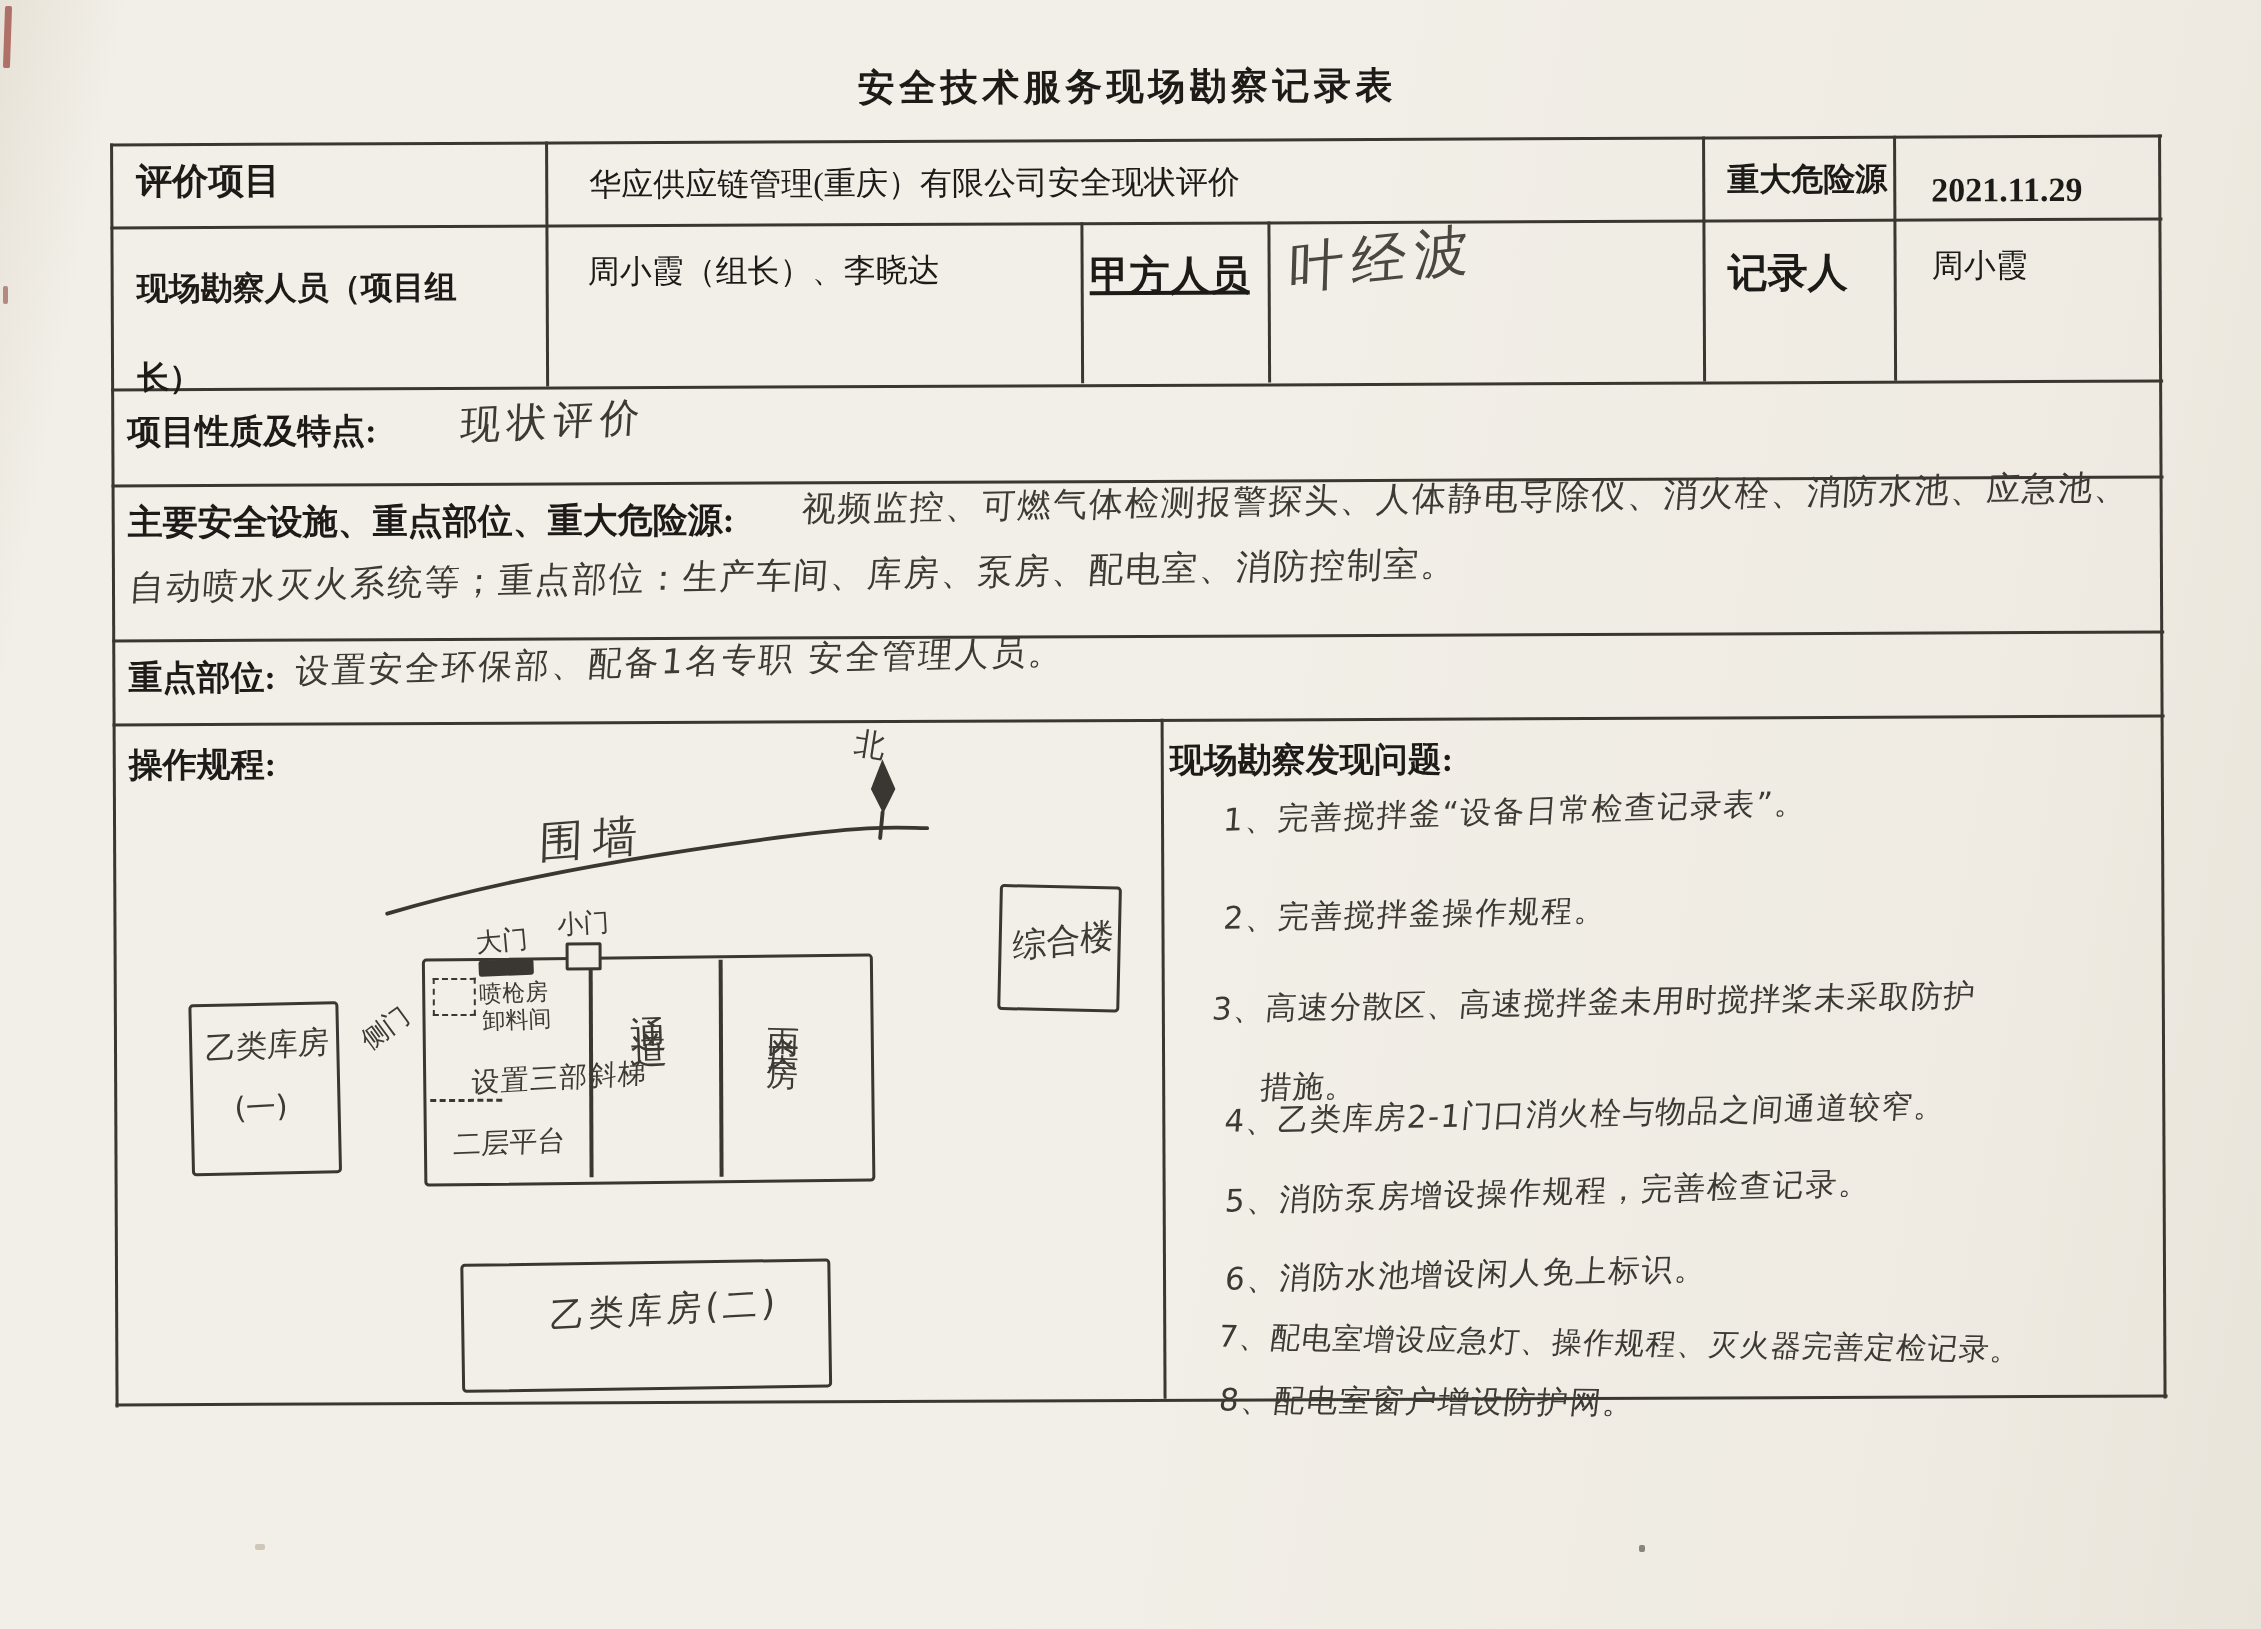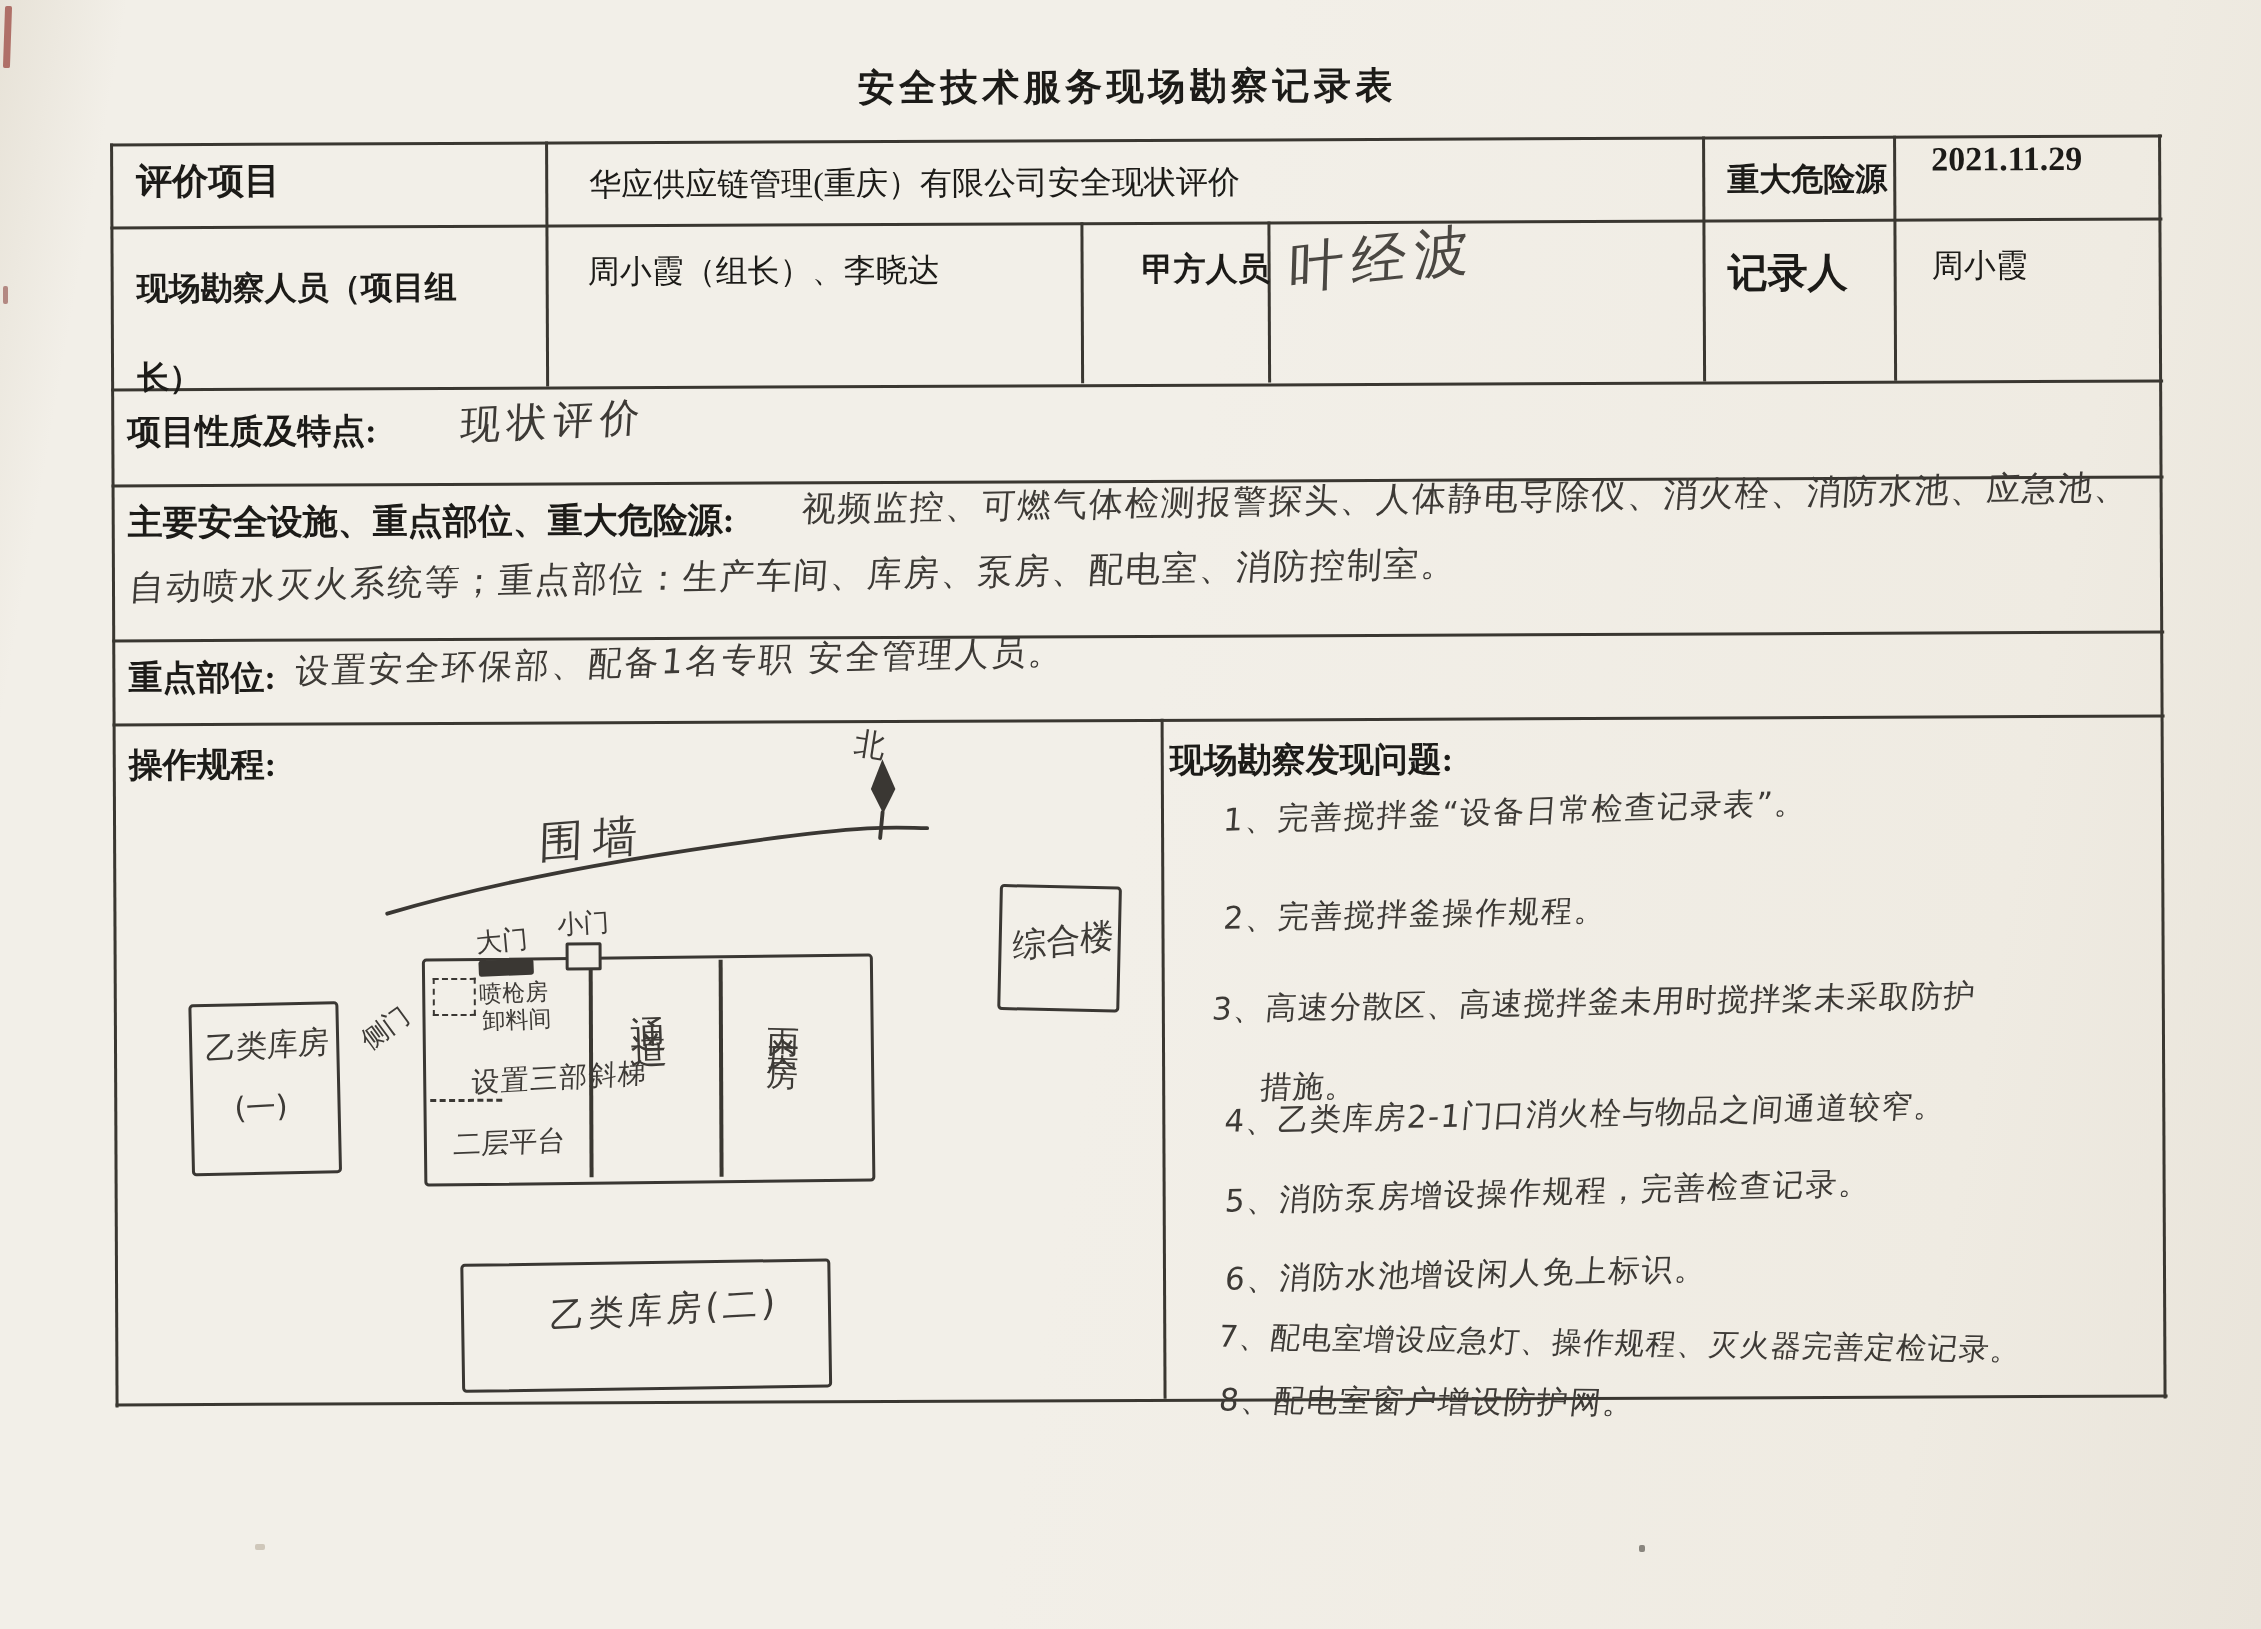--- a/index.html
+++ b/index.html
@@ -56,25 +56,25 @@
     <div class="vline" style="left:1896px;top:139px;height:245px;"></div>
 
     <div class="vline" style="left:1083px;top:222px;height:161px;"></div>
     <div class="vline" style="left:1270px;top:222px;height:161px;"></div>
 
     <div class="vline" style="left:1161px;top:719px;height:680px;"></div>
 
     <div class="printed lbl" style="left:139px;top:153px;font-size:36px;">评价项目</div>
     <div class="printed" style="left:592px;top:161px;font-size:32px;">华应供应链管理(重庆）有限公司安全现状评价</div>
     <div class="printed lbl" style="left:1730px;top:161px;font-size:32px;">重大危险源</div>
-    <div class="printed" style="left:1934px;top:144px;font-size:34px;font-weight:600;">2021.11.29</div>
+    <div class="printed" style="left:1934px;top:175px;font-size:34px;font-weight:600;">2021.11.29</div>
 
     <div class="printed lbl" style="left:139px;top:240px;width:339px;white-space:normal;font-size:32px;line-height:89px;">现场勘察人员（项目组长）</div>
     <div class="printed" style="left:590px;top:248px;font-size:32px;">周小霞（组长）、李晓达</div>
-    <div class="printed lbl" style="left:1144px;top:248px;font-size:32px;">甲方人员</div>
+    <div class="printed lbl" style="left:1092px;top:248px;font-size:40px;text-decoration:underline;">甲方人员</div>
     <div class="hw" style="left:1293px;top:233px;font-size:55px;letter-spacing:7.7px;transform:rotate(-6deg) skewX(-8deg);color:#4a4742;">叶经波</div>
     <div class="printed lbl" style="left:1730px;top:248px;font-size:40px;">记录人</div>
     <div class="printed" style="left:1934px;top:248px;font-size:32px;">周小霞</div>
 
     <div class="printed lbl" style="left:129px;top:405px;font-size:34px;">项目性质及特点:</div>
     <div class="hw" style="left:464px;top:395px;font-size:40px;letter-spacing:6.4px;transform:rotate(-2.5deg) skewX(-6deg);">现状评价</div>
 
     <div class="printed lbl" style="left:129px;top:495px;font-size:35px;">主要安全设施、重点部位、重大危险源:</div>
     <div class="hw" style="left:805px;top:485px;font-size:34px;letter-spacing:1.9px;transform:rotate(-0.7deg) skewX(-5deg);">视频监控、可燃气体检测报警探头、人体静电导除仪、消火栓、消防水池、应急池、</div>
     <div class="hw" style="left:132px;top:560px;font-size:35px;letter-spacing:1.9px;transform:rotate(-0.8deg) skewX(-5deg);">自动喷水灭火系统等；重点部位：生产车间、库房、泵房、配电室、消防控制室。</div>

